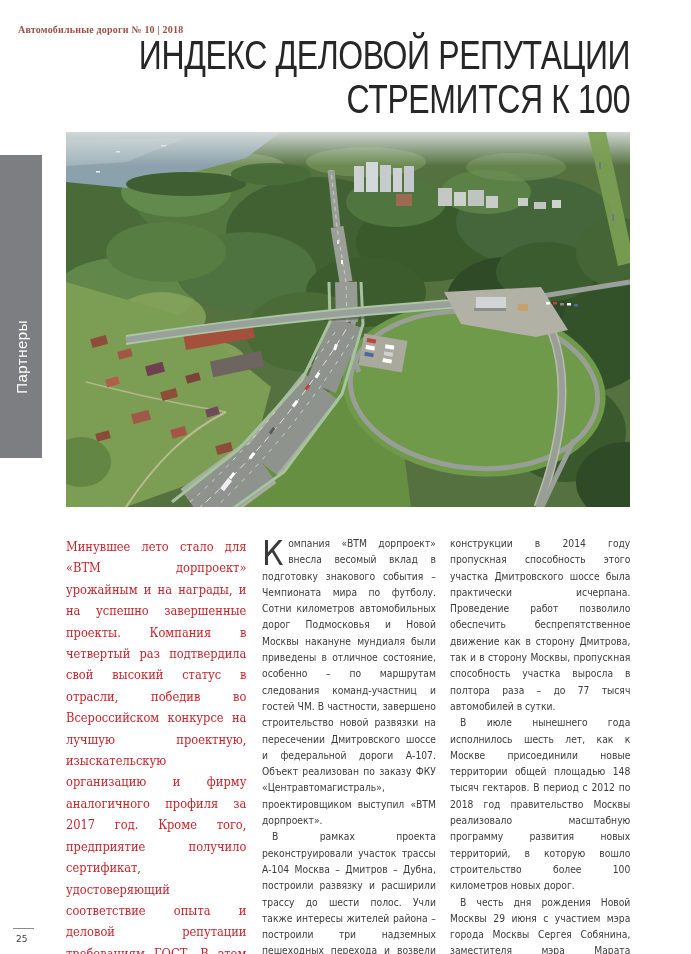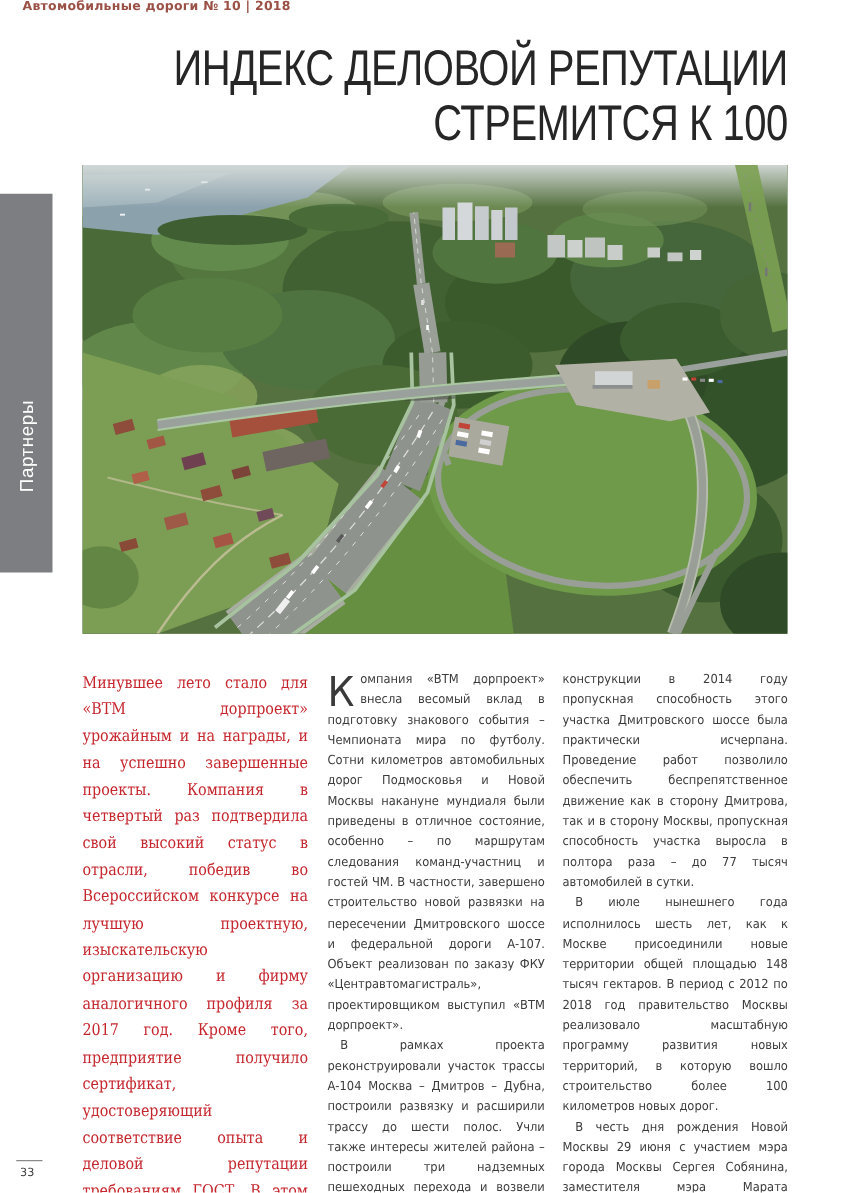--- a/index.html
+++ b/index.html
@@ -1,22 +1,22 @@
 <!DOCTYPE html>
 <html lang="ru"><head>
 <meta charset="utf-8">
 <style>
   html,body { margin:0; padding:0; }
   body {
     width:691px; height:954px; position:relative; overflow:hidden;
     background:#ffffff; font-family:"DejaVu Sans", sans-serif;
   }
   .kicker {
-    position:absolute; left:18px; top:0;
-    font-size:10px; font-weight:bold; color:#9b5046; letter-spacing:0.2px;
+    position:absolute; left:18px; top:24px;
+    font-size:10px; font-weight:bold; color:#9b5046; letter-spacing:0.2px;font-family:Liberation Serif, serif;
   }
   .title {
     position:absolute; top:33px; right:61px; text-align:right;
     font-family:"Liberation Sans", sans-serif; font-weight:normal;
     font-size:40px; line-height:44px; color:#262626;
     transform:scaleX(0.80); transform-origin:100% 0;
     white-space:nowrap; letter-spacing:-0.5px;
   }
   .side-tab {
     position:absolute; left:0; top:155px; width:42px; height:303px;
@@ -250,13 +250,13 @@
 
 </div>
 
 <div class="col col-3">
   <p>конструкции в 2014 году пропускная способность этого участка Дмитровского шоссе была практически исчерпана. Проведение работ позволило обеспечить беспрепятственное движение как в сторону Дмитрова, так и в сторону Москвы, пропускная способность участка выросла в полтора раза – до 77 тысяч автомобилей в сутки.</p>
   <p class="ind">В июле нынешнего года исполнилось шесть лет, как к Москве присоединили новые территории общей площадью 148 тысяч гектаров. В период с 2012 по 2018 год правительство Москвы реализовало масштабную программу развития новых территорий, в которую вошло строительство более 100 километров новых дорог.</p>
   <p class="ind">В честь дня рождения Новой Москвы 29 июня с участием мэра города Москвы Сергея Собянина, заместителя мэра Марата Хуснуллина, руководителя департамента развития новых территорий Владимира Жидкина состоялось открытие автомобильной дороги от</p>
 </div>
 
 <div class="foot-rule"></div>
-<div class="foot-num">33</div>
+<div class="foot-num">25</div>
 
 </body></html>

